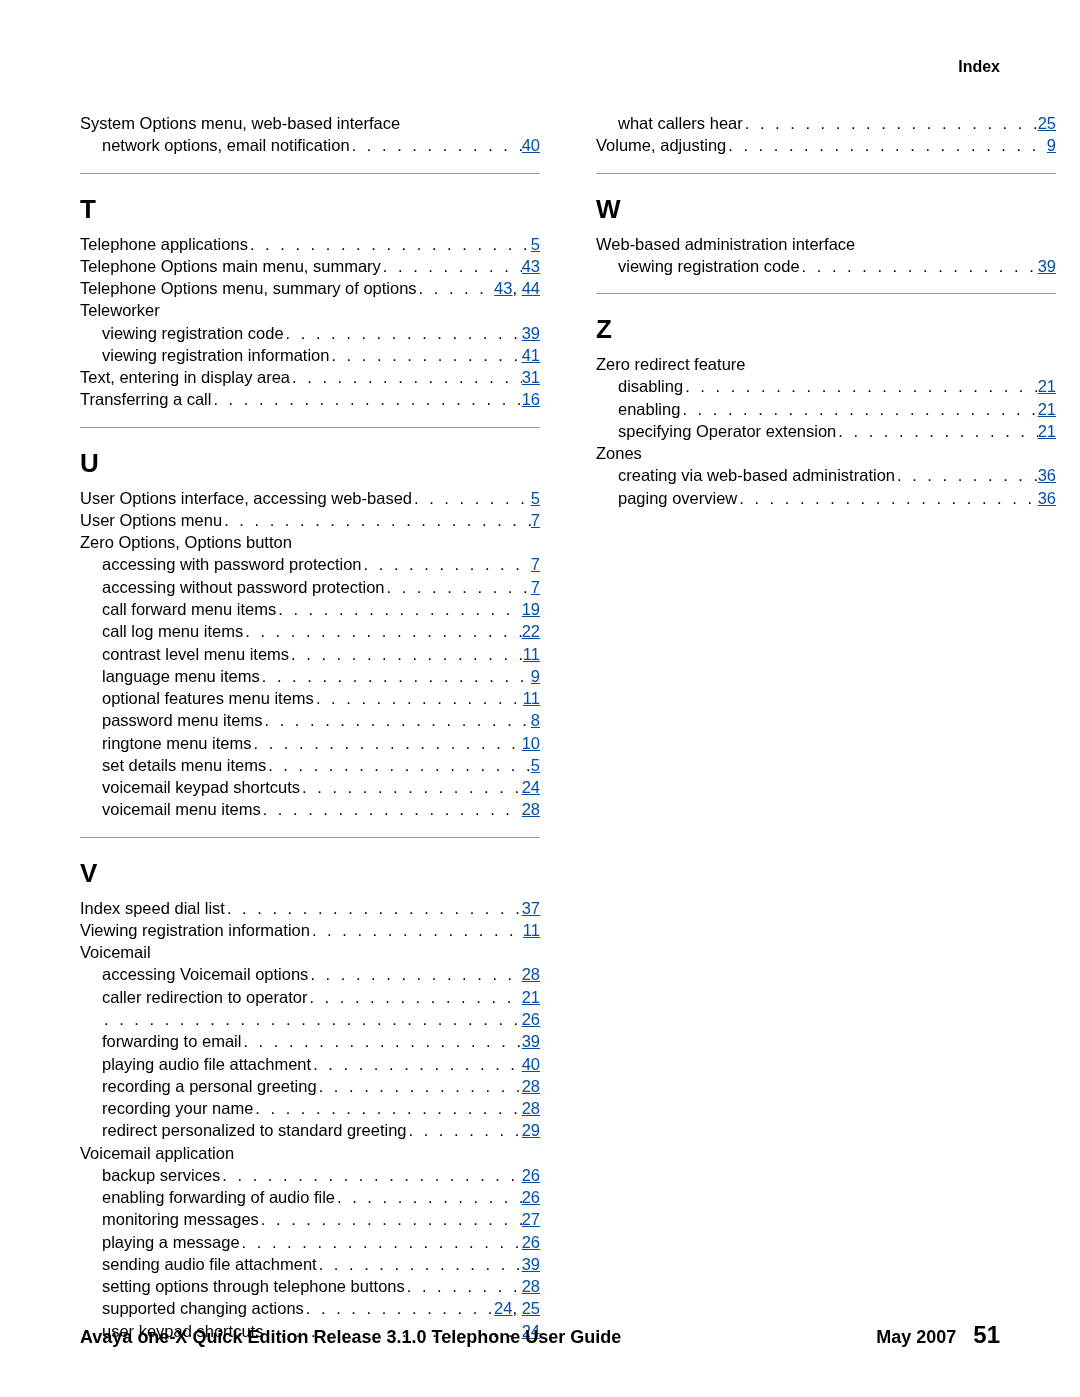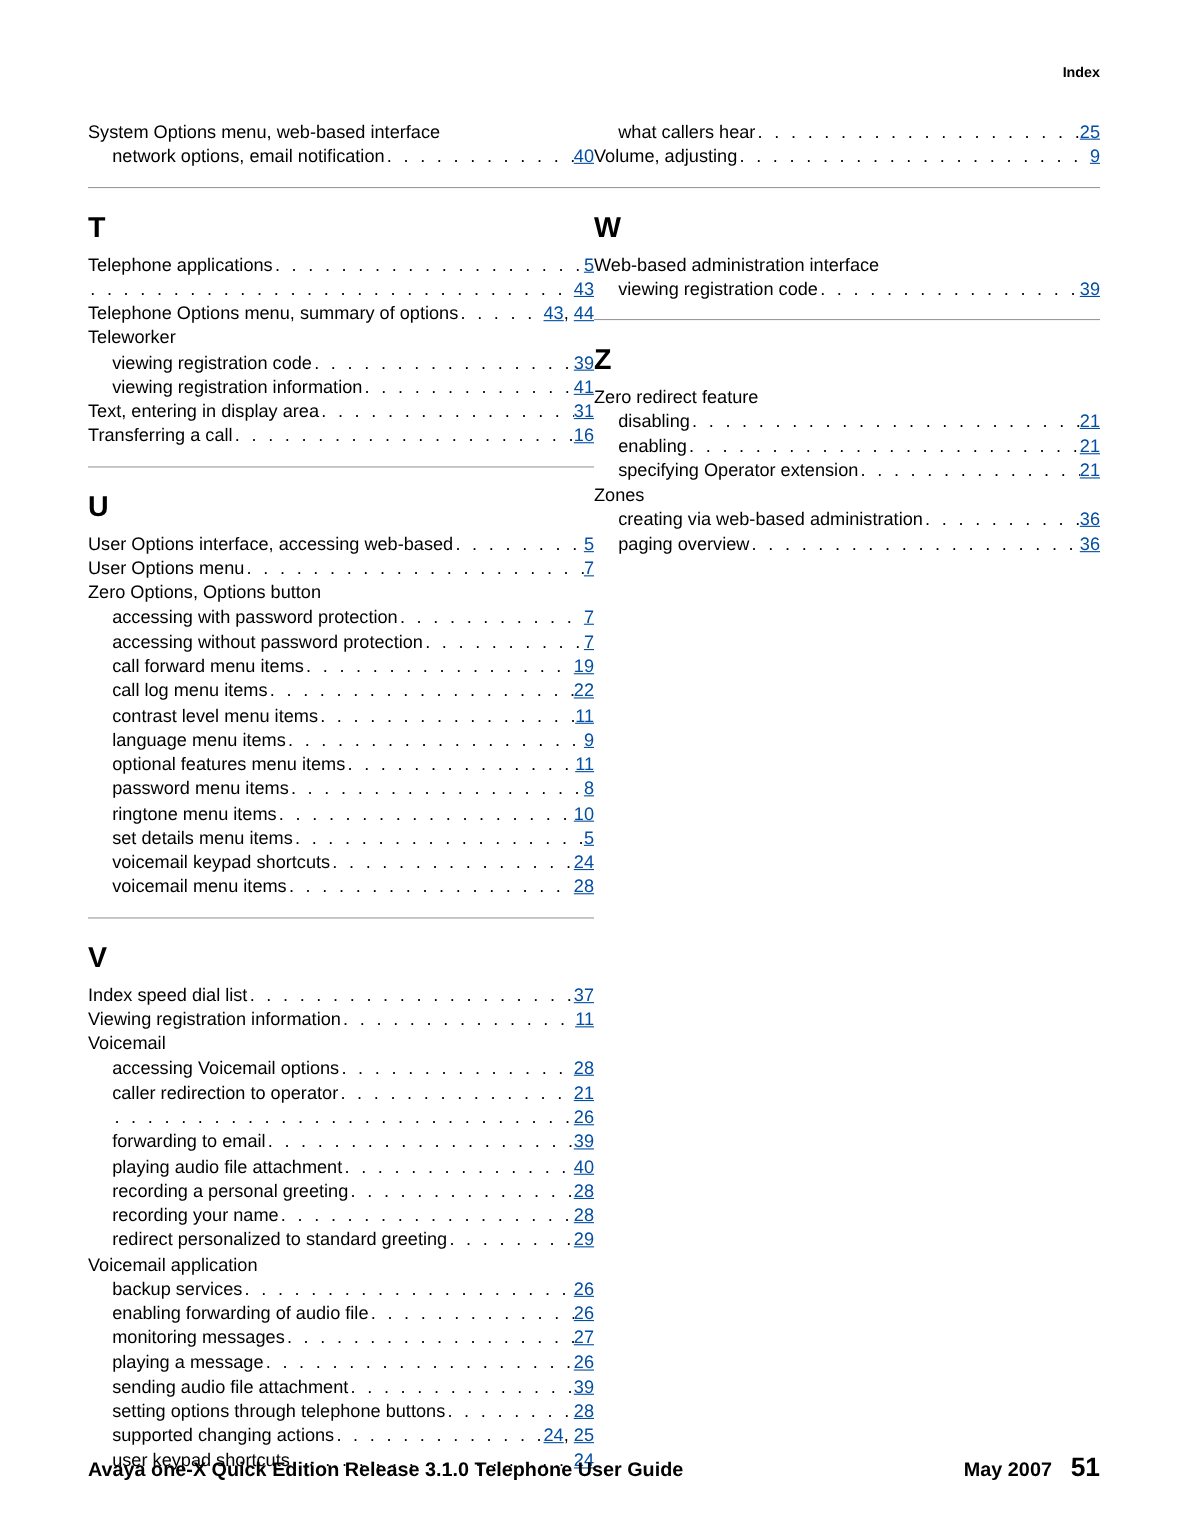--- a/index.html
+++ b/index.html
@@ -12,25 +12,26 @@
   }
   .page {
     padding: 58px 80px 40px 80px;
     box-sizing: border-box;
     min-height: 1397px;
     position: relative;
   }
   .header-title {
     text-align: right;
     font-weight: bold;
-    font-size: 13px;
+    font-size: 16px;
     margin-bottom: 36px;
   }
   .columns {
     display: flex;
+    gap: 56px;
   }
   .col {
     width: 50%;
   }
   .section-letter {
     font-weight: bold;
     font-size: 26px;
     margin-top: 20px;
     margin-bottom: 8px;
   }
@@ -114,20 +115,21 @@
           <span class="pg"><a href="#">40</a></span>
         </div>
         <hr class="rule">
         <div class="section-letter">T</div>
         <div class="entry-row">
           <span class="label">Telephone applications</span>
           <span class="dots"> .  .  .  .  .  .  .  .  .  .  .  .  .  .  .  .  .  .  .  .  .  .  .  .  .  .  .  .  .  .  .  .  .  .  .  .  .  .  .  .  .  .  .  .  .  .  .  .  .  .  .</span>
           <span class="pg"><a href="#">5</a></span>
         </div>
         <div class="entry-row">
+          <span class="label">Telephone Options main menu, summary</span>
           <span class="dots"> .  .  .  .  .  .  .  .  .  .  .  .  .  .  .  .  .  .  .  .  .  .  .  .  .  .  .  .  .  .  .  .  .  .  .  .  .  .  .  .  .  .  .  .  .  .  .  .  .  .  .</span>
           <span class="pg"><a href="#">43</a></span>
         </div>
         <div class="entry-row">
           <span class="label">Telephone Options menu, summary of options</span>
           <span class="dots"> .  .  .  .  .  .  .  .  .  .  .  .  .  .  .  .  .  .  .  .  .  .  .  .  .  .  .  .  .  .  .  .  .  .  .  .  .  .  .  .  .  .  .  .  .  .  .  .  .  .  .</span>
           <span class="pg"><a href="#">43</a><span class="sep">, </span><a href="#">44</a></span>
         </div>
         <div class="entry-row head-only">
           <span class="label">Teleworker</span>

